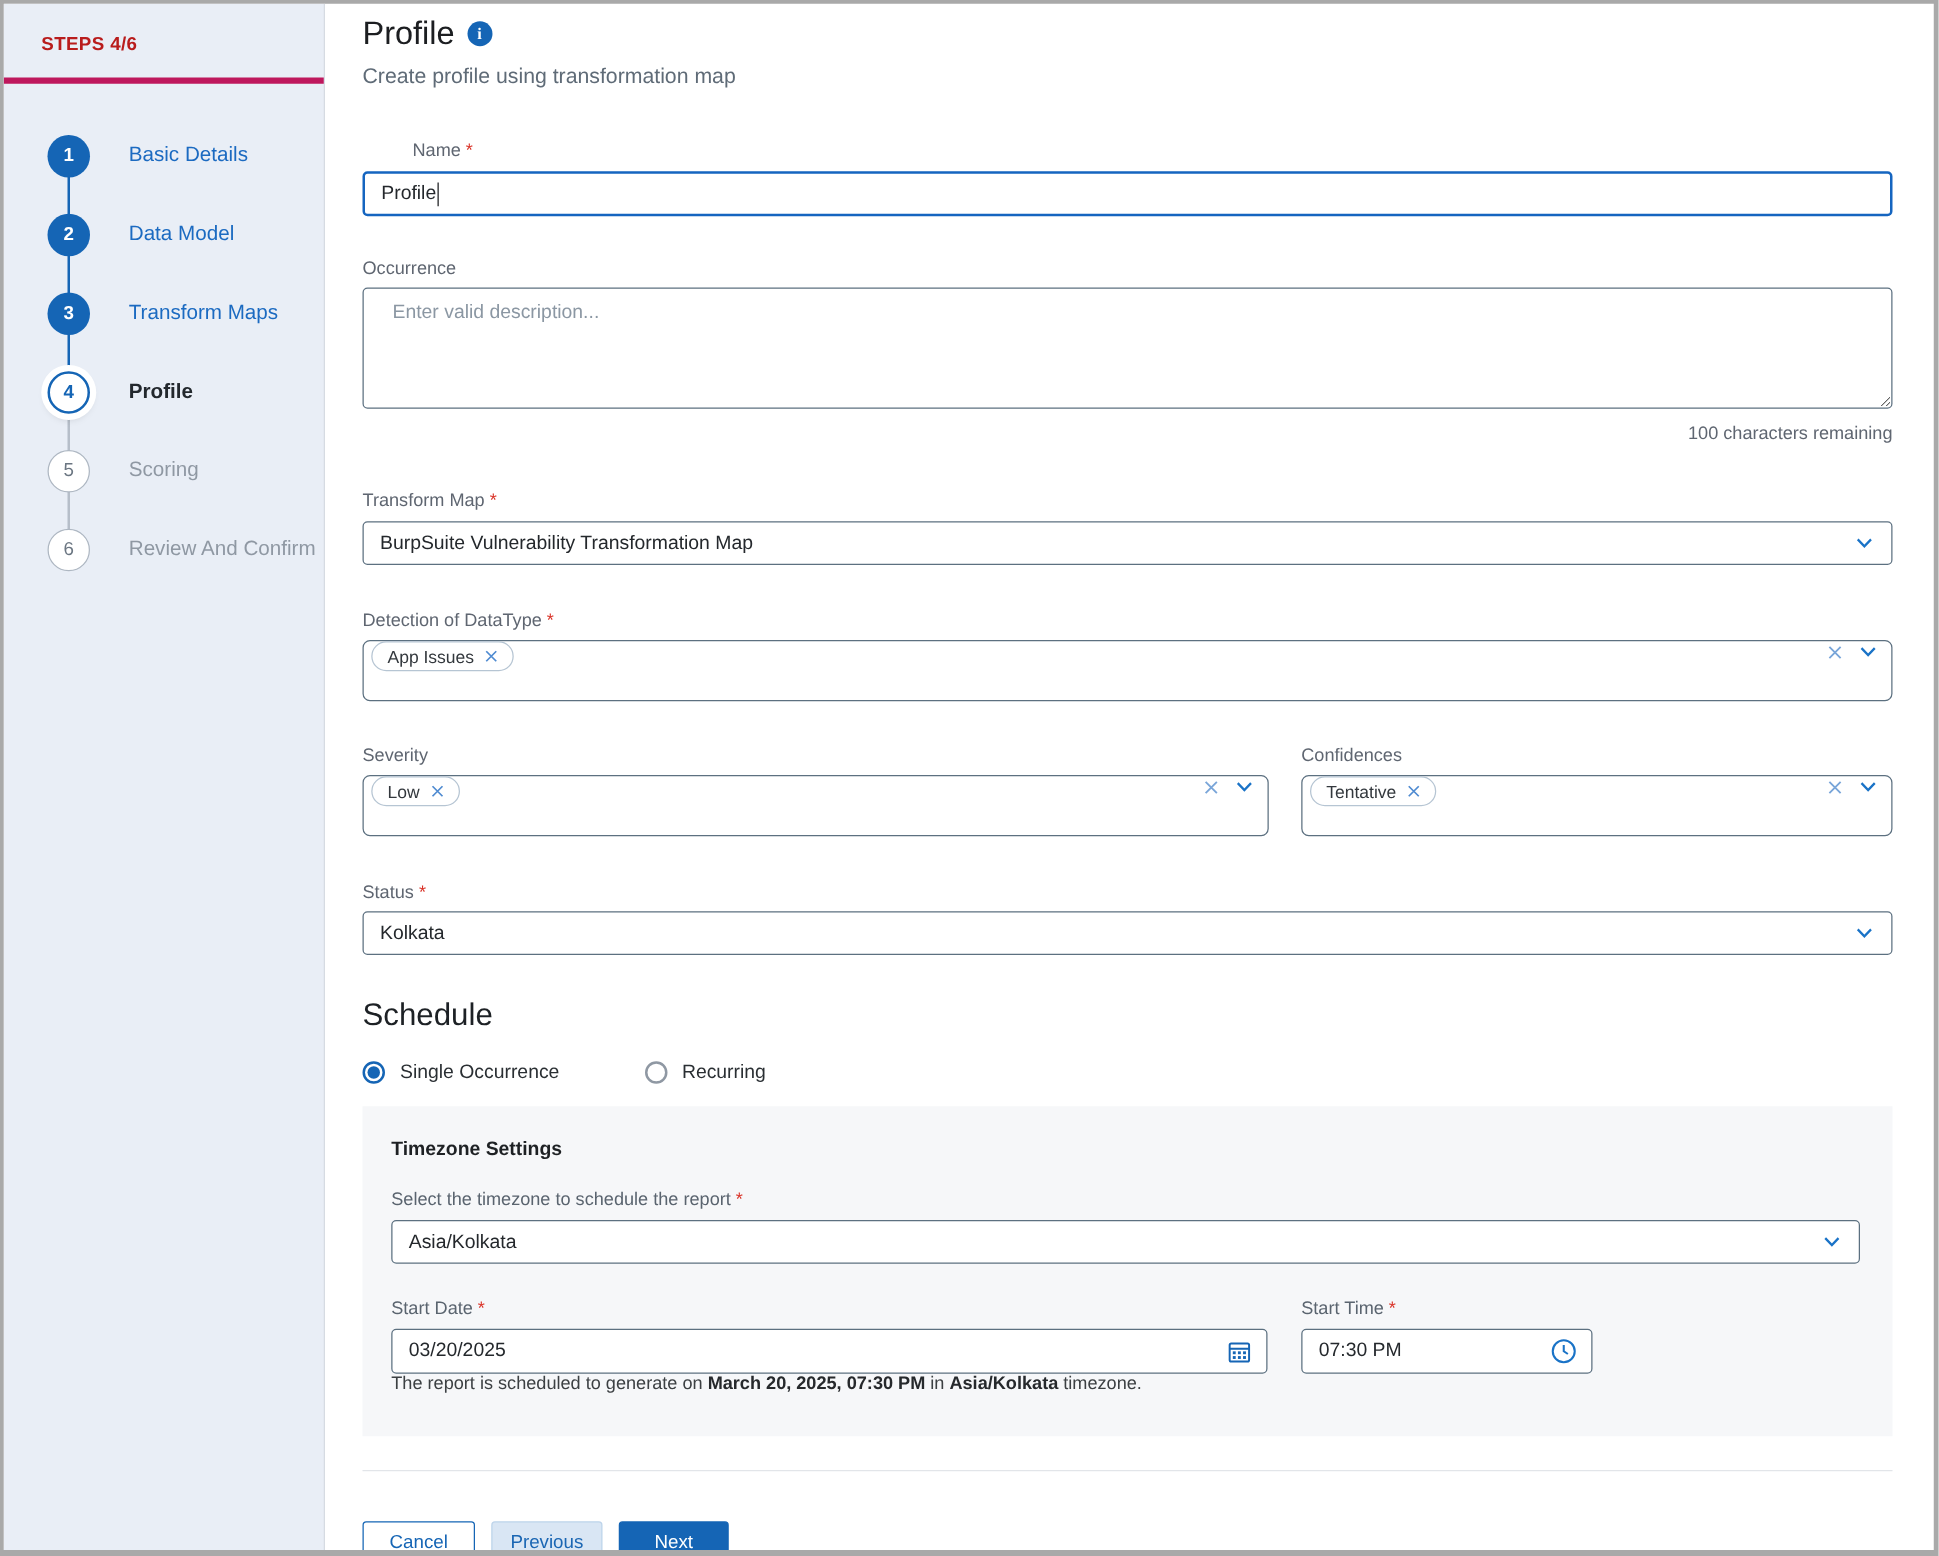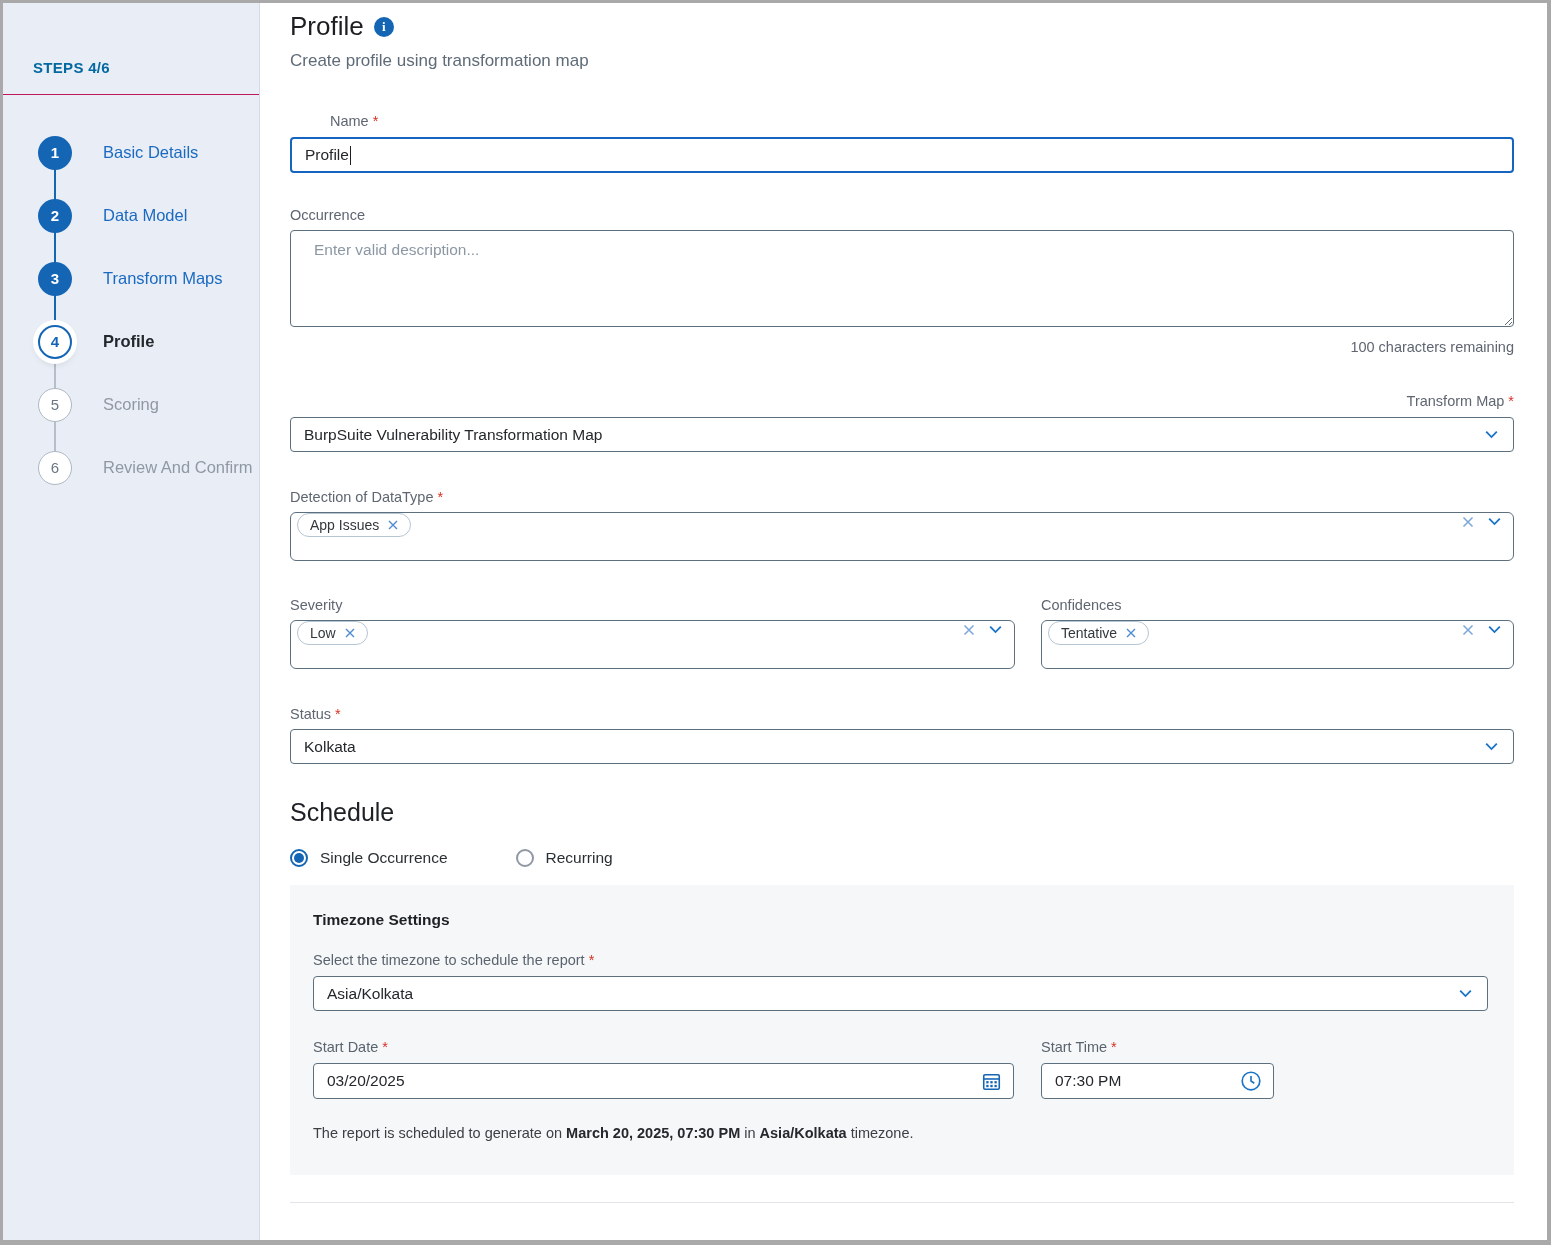--- a/index.html
+++ b/index.html
@@ -11,22 +11,22 @@
     border:3px solid #a9a9a9; border-bottom-width:5px; border-right-width:4px;
     display:flex; overflow:hidden; background:#fff;
   }
 
   
   .sidebar {
     width:257px; min-width:257px; background:#e9eef6; border-right:1px solid #d6dbe2;
     padding-top:24px;
   }
   .steps-header {
-    padding:0 0 18px 30px; font-size:15px; font-weight:700; color:#0369a1;
-    letter-spacing:.3px; border-bottom:1px solid #be185d;margin-top:32px;
+    padding:0 0 18px 30px; font-size:15px; font-weight:700; color:#b91c1c;
+    letter-spacing:.3px; border-bottom:5px solid #be185d;
   }
   .steps { list-style:none; margin-top:26px; }
   .step { position:relative; height:63px; display:flex; align-items:center; cursor:pointer; }
   .step::after {
     content:""; position:absolute; left:51px; top:calc(50% + 16px); width:2px; height:32px;
     background:#b6bec9; z-index:0;
   }
   .step:last-child::after { display:none; }
   .step.completed::after { background:#1565b5; }
   .circle {
@@ -103,35 +103,35 @@
 
   .panel { background:#f6f7f9; margin-top:18px; padding:26px 26px 34px 23px; }
   .panel-title { font-size:15.5px; font-weight:700; color:#1e2124; }
   .panel .field-label { color:#5a646f; }
   .tz-select { background:#fff; }
   .dt-row { display:flex; gap:27px; }
   .dt-date { width:701px; }
   .dt-time { width:233px; }
   .icon-input { height:36px; display:flex; align-items:center; padding:0 11px 0 13px; background:#fff; cursor:pointer; }
   .icon-input .val { flex:1; }
-  .note { margin-top:26px; font-size:14.5px; color:#3c4043; }
+  .note { font-size:14.5px; color:#3c4043; }
   .note b { font-weight:700; color:#26292c; }
 
   .divider { border:none; border-top:1px solid #e2e5e9; margin-top:27px; }
 
   .btn-row { display:flex; gap:13px; margin-top:40px; }
   .btn {
     height:33px; border-radius:3px; font-size:15px; font-family:"Liberation Sans", sans-serif;
     display:flex; align-items:center; justify-content:center; cursor:pointer; border:1px solid transparent;
   }
   .btn-cancel { width:90px; background:#ffffff; border-color:#1565b5; color:#1565b5; }
   .btn-previous { width:89px; background:#d9e6f4; border-color:#bcd3ea; color:#1a66b3; }
   .btn-next { width:88px; background:#1565b5; border-color:#1565b5; color:#ffffff; font-weight:500; }
 
-  .mt-42 { margin-top:42px;margin-left:40px; } .mt-38 { margin-top:38px;text-align:right; } .mt-37 { margin-top:37px; }
+  .mt-42 { margin-top:42px;margin-left:40px; } .mt-38 { margin-top:38px; } .mt-37 { margin-top:37px; }
   .mt-36 { margin-top:36px; } .mt-34 { margin-top:34px; } .mt-28 { margin-top:28px; }
   .mt-23 { margin-top:23px; } .mt-22 { margin-top:22px; } .mt-8 { margin-top:8px; } .mt-7 { margin-top:7px; }
 </style>
 </head>
 <body>
 
 <div class="window">
 
   <aside class="sidebar">
     <div class="steps-header">STEPS 4/6</div>

